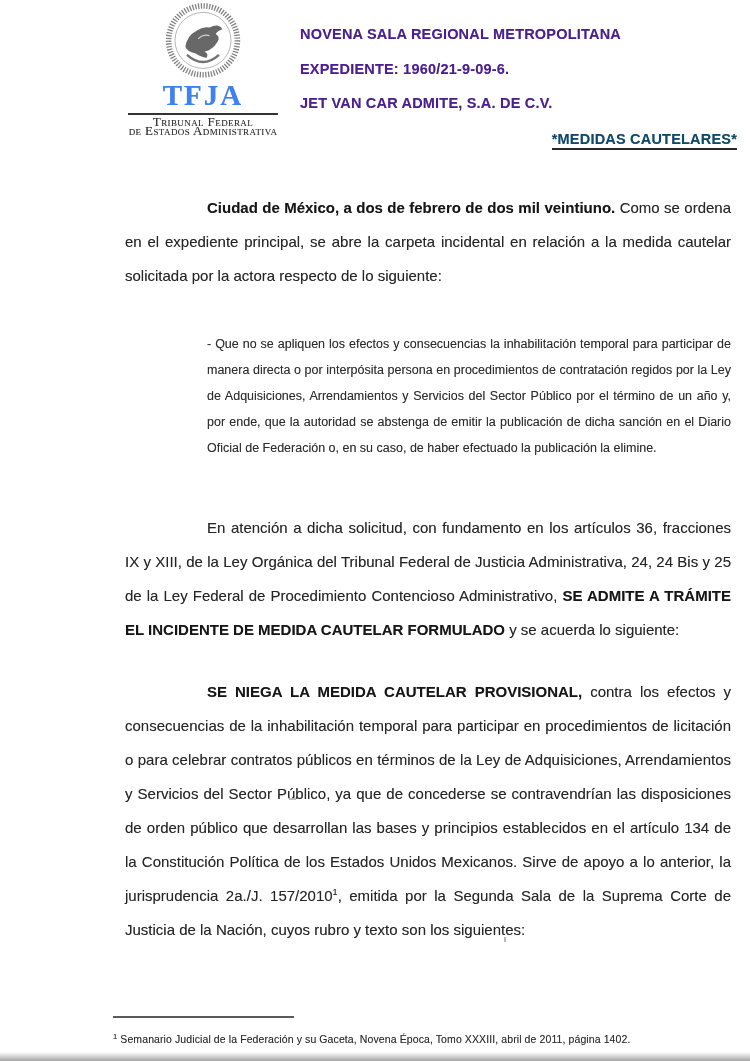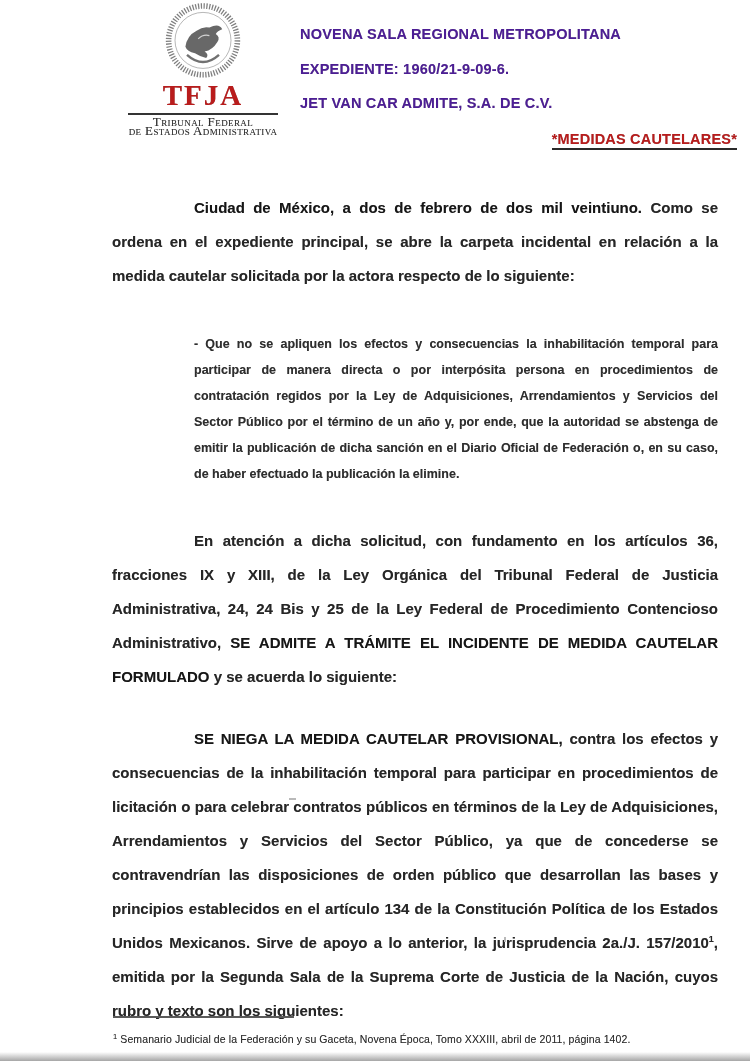--- a/index.html
+++ b/index.html
@@ -7,51 +7,51 @@
     position:relative; width:750px; height:1061px; background:#ffffff;
     overflow:hidden; font-family:"Liberation Sans", sans-serif; color:#232323;
     text-shadow:0 0 .4px rgba(0,0,0,.35);
   }
 
   
   .logo { position:absolute; left:126px; top:2px; width:154px; text-align:center; }
   .seal { width:82px; height:80px; display:block; margin:0 auto; }
   .logo-acronym {
     font-family:"Liberation Serif", serif; font-weight:bold; font-size:29px;
-    line-height:27px; letter-spacing:2px; color:#b91c1c;
+    line-height:27px; letter-spacing:2px; color:#3b82f6;
   }
   .logo-rule { height:2px; background:#343434; margin:4px 2px 3px; }
   .logo-sub {
     font-family:Liberation Serif, serif; font-variant:small-caps;
     font-size:13px; line-height:8.5px; letter-spacing:.4px; color:#303030;
   }
 
   
   .header-text {
     position:absolute; left:300px; top:17px; width:440px;
     font-weight:bold; font-size:14.5px; line-height:34.6px; letter-spacing:.2px; color:#4c1d95;
   }
   .subject {
     position:absolute; top:131px; right:13px;
-    font-weight:bold; font-size:14.5px; letter-spacing:.2px; color:#b91c1c;
+    font-weight:bold; font-size:14.5px; letter-spacing:.2px; color:#0c4a6e;
     border-bottom:2px solid #2a2a2a; padding-bottom:1px;
   }
 
   
-  .main { position:absolute; left:112px; top:191px; width:606px;font-weight:bold; }
+  .main { position:absolute; left:125px; top:191px; width:606px; }
   .body-p {
     margin:0; font-size:15px; line-height:34px;
     text-align:justify; text-indent:82px; color:#262626;
   }
   .body-p b { color:#161616; }
   .quote {
     margin:38px 10px 0 82px; width:524px;
     font-size:12.5px; line-height:26px; text-align:justify; color:#2e2e2e;
   }
-  .p2 { margin-top:37px; }
+  .p2 { margin-top:50px; }
   .p3 { margin-top:28px; }
   .fn-ref { font-size:9px; line-height:0; vertical-align:super; }
 
   
   .footnote { position:absolute; left:113px; top:1016px; width:620px; color:#2c2c2c; }
   .fn-rule { width:181px; height:2px; background:#5a5a5a; }
   .fn-text { margin-top:15px; font-size:10.5px; letter-spacing:.1px; }
   .fn-text sup { font-size:7.5px; line-height:0; vertical-align:super; }
 
   

